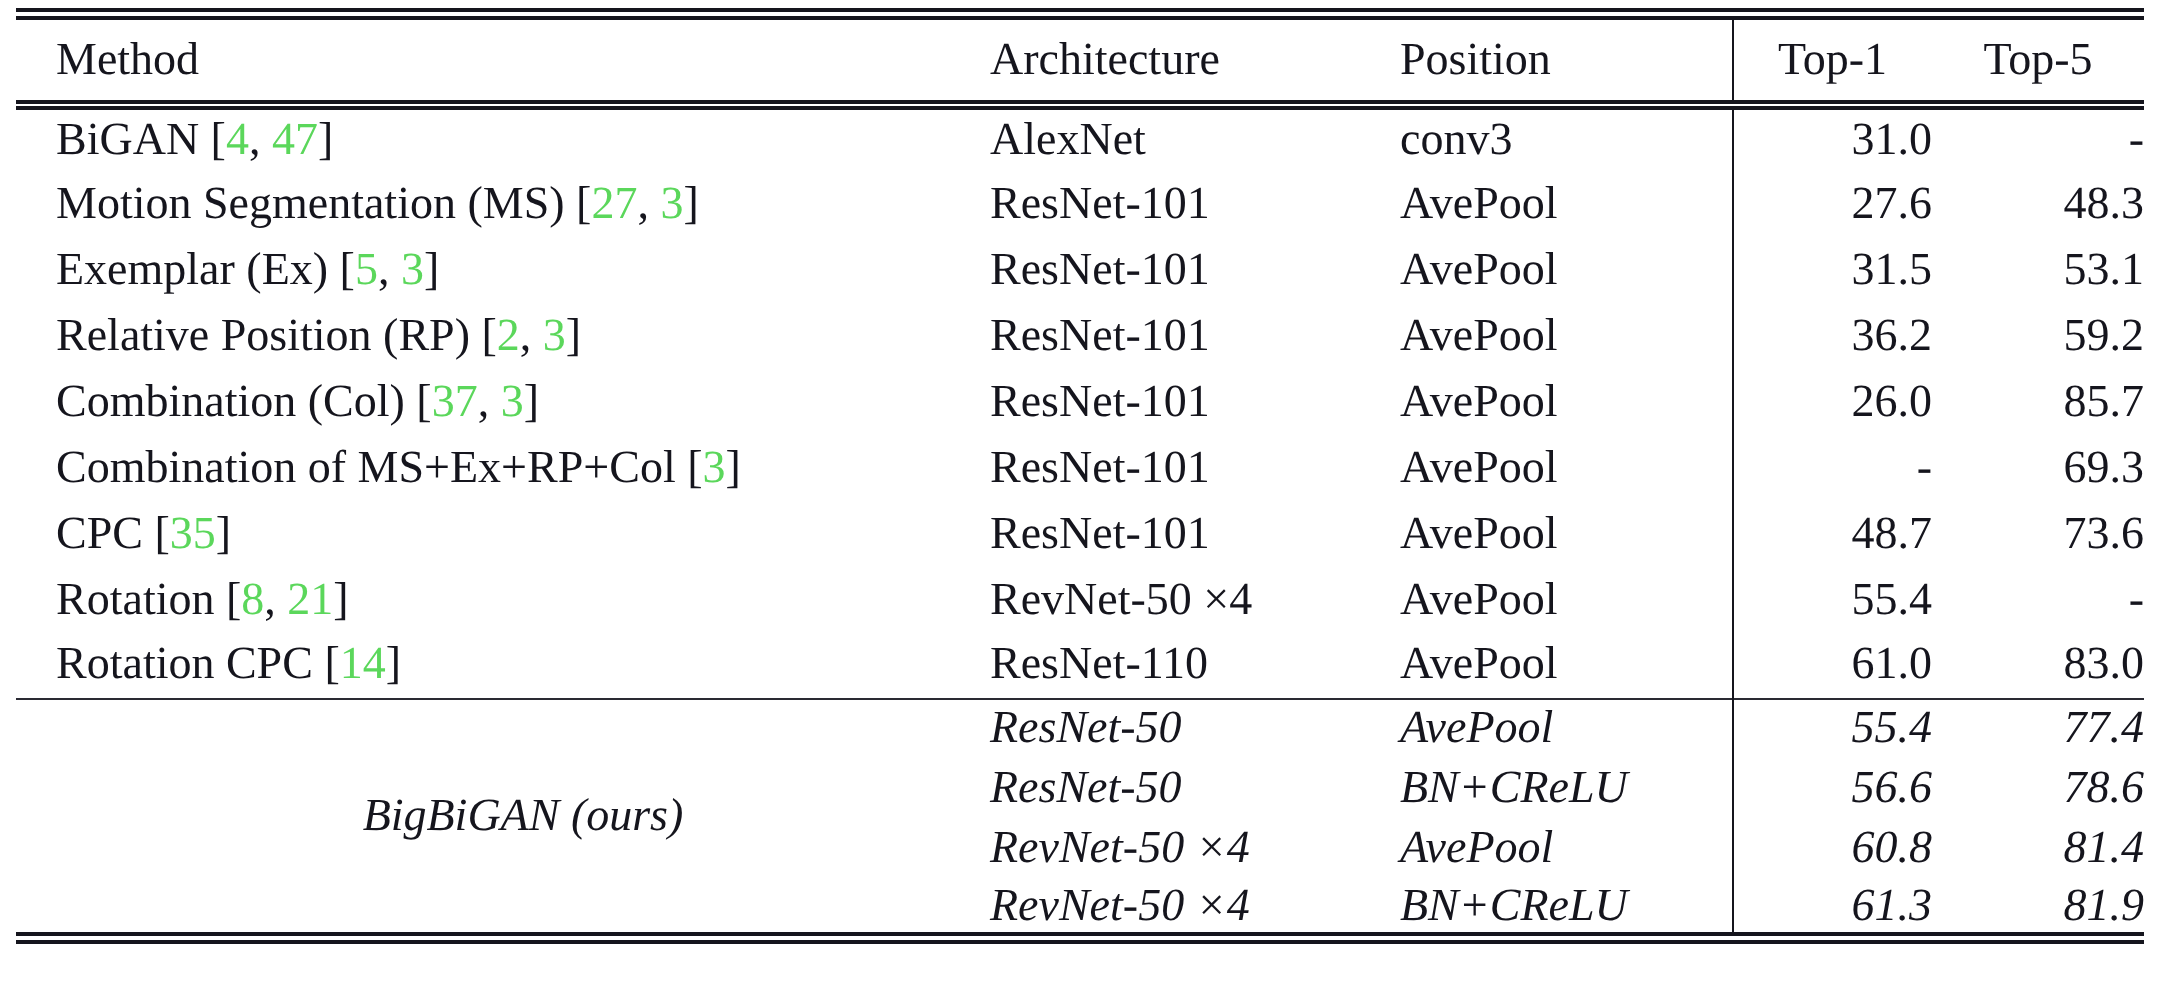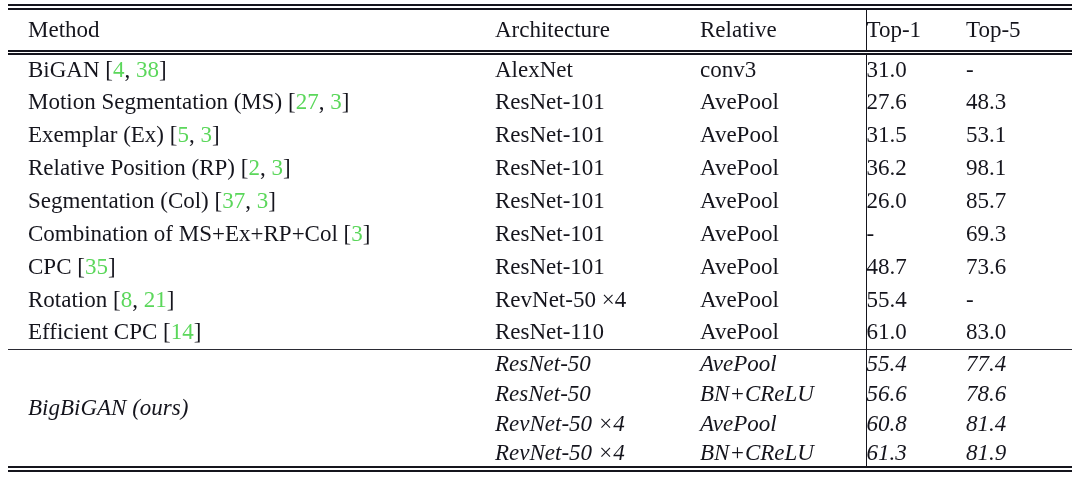--- a/index.html
+++ b/index.html
@@ -35,53 +35,53 @@
     font-weight: normal;
     text-align: left;
     vertical-align: middle;
     border-bottom: 5px double #15151d;
   }
   tbody.section1 td { height: 33px; }
   tbody.section2 td { height: 30px; font-style: italic; }
   td { vertical-align: middle; }
 
   .pad-l { padding-left: 20px; }
-  .num { text-align: left; }
-  th.num { }
+  .num { text-align: right; }
+  th.num { text-align: center; }
   .divider { border-left: 1.4px solid #15151d; }
 
   tbody.section2 tr:first-child td { border-top: 1.4px solid #2a2a33; }
 
   .cite { color: #5bd75b; }
-  .method-label { vertical-align: middle; }
+  .method-label { vertical-align: middle; text-align: center; }
 </style>
 </head>
 <body>
 
 <div class="page">
   <table class="results">
     <colgroup>
       <col class="c-method">
         <col class="c-arch">
         <col class="c-feature">
         <col class="c-top1">
         <col class="c-top5">
     </colgroup>
     <thead>
       <tr>
         <th class="pad-l">Method</th>
         <th>Architecture</th>
-        <th>Relative</th>
+        <th>Position</th>
         <th class="num divider">Top-1</th>
         <th class="num">Top-5</th>
       </tr>
     </thead>
     <tbody class="section1">
       <tr>
-        <td class="pad-l"><span>BiGAN [</span><span class="cite">4</span><span>, </span><span class="cite">38</span><span>]</span></td>
+        <td class="pad-l"><span>BiGAN [</span><span class="cite">4</span><span>, </span><span class="cite">47</span><span>]</span></td>
         <td>AlexNet</td>
         <td>conv3</td>
         <td class="num divider">31.0</td>
         <td class="num">-</td>
       </tr>
       <tr>
         <td class="pad-l"><span>Motion Segmentation (MS) [</span><span class="cite">27</span><span>, </span><span class="cite">3</span><span>]</span></td>
         <td>ResNet-101</td>
         <td>AvePool</td>
         <td class="num divider">27.6</td>
@@ -92,24 +92,24 @@
         <td>ResNet-101</td>
         <td>AvePool</td>
         <td class="num divider">31.5</td>
         <td class="num">53.1</td>
       </tr>
       <tr>
         <td class="pad-l"><span>Relative Position (RP) [</span><span class="cite">2</span><span>, </span><span class="cite">3</span><span>]</span></td>
         <td>ResNet-101</td>
         <td>AvePool</td>
         <td class="num divider">36.2</td>
-        <td class="num">98.1</td>
+        <td class="num">59.2</td>
       </tr>
       <tr>
-        <td class="pad-l"><span>Segmentation (Col) [</span><span class="cite">37</span><span>, </span><span class="cite">3</span><span>]</span></td>
+        <td class="pad-l"><span>Combination (Col) [</span><span class="cite">37</span><span>, </span><span class="cite">3</span><span>]</span></td>
         <td>ResNet-101</td>
         <td>AvePool</td>
         <td class="num divider">26.0</td>
         <td class="num">85.7</td>
       </tr>
       <tr>
         <td class="pad-l"><span>Combination of MS+Ex+RP+Col [</span><span class="cite">3</span><span>]</span></td>
         <td>ResNet-101</td>
         <td>AvePool</td>
         <td class="num divider">-</td>
@@ -123,21 +123,21 @@
         <td class="num">73.6</td>
       </tr>
       <tr>
         <td class="pad-l"><span>Rotation [</span><span class="cite">8</span><span>, </span><span class="cite">21</span><span>]</span></td>
         <td>RevNet-50 ×4</td>
         <td>AvePool</td>
         <td class="num divider">55.4</td>
         <td class="num">-</td>
       </tr>
       <tr>
-        <td class="pad-l"><span>Efficient CPC [</span><span class="cite">14</span><span>]</span></td>
+        <td class="pad-l"><span>Rotation CPC [</span><span class="cite">14</span><span>]</span></td>
         <td>ResNet-110</td>
         <td>AvePool</td>
         <td class="num divider">61.0</td>
         <td class="num">83.0</td>
       </tr>
     </tbody>
     <tbody class="section2">
       <tr>
         <td class="pad-l method-label" rowspan="4">BigBiGAN (ours)</td>
         <td>ResNet-50</td>

